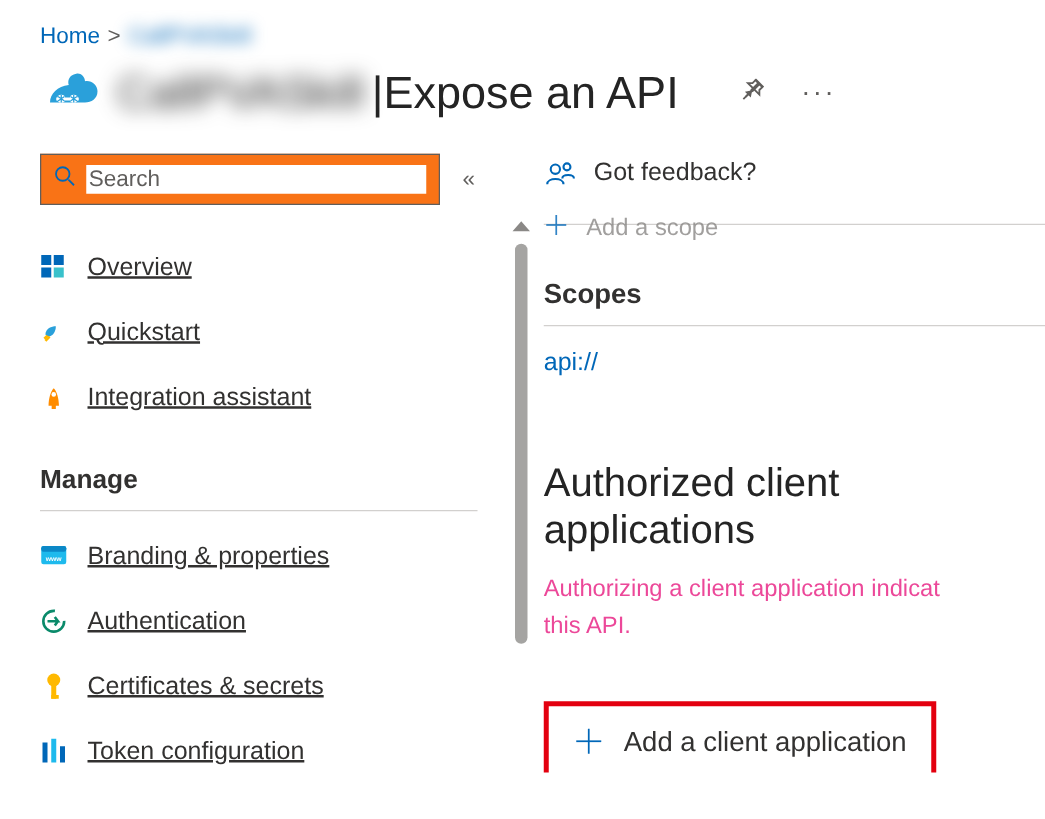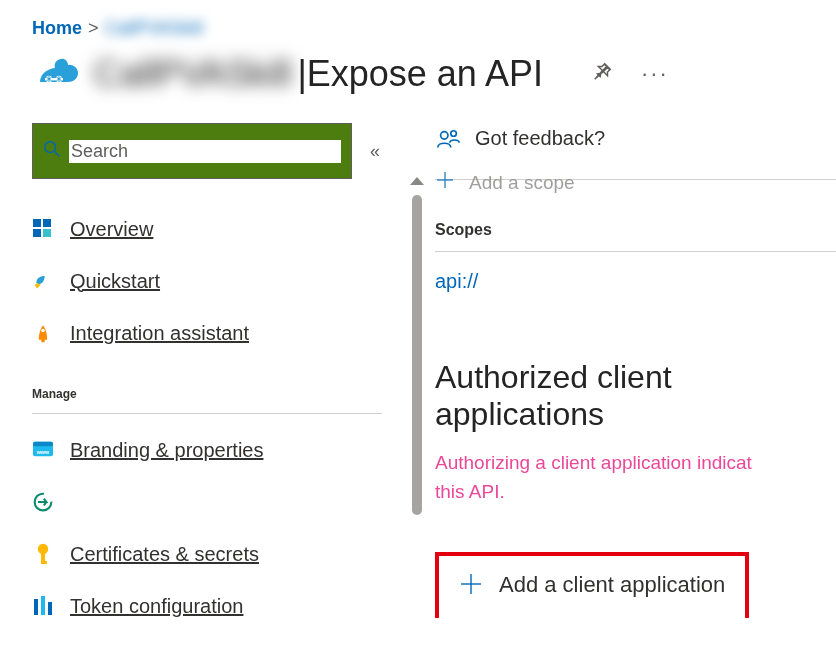--- a/index.html
+++ b/index.html
@@ -15,21 +15,21 @@
   }
   a { text-decoration: none; }
 
   .breadcrumb {
     padding: 18px 32px 0 32px;
     font-size: 18px;
     display: flex;
     align-items: center;
     gap: 6px;
   }
-  .breadcrumb .home { color: #0067b8; font-weight: bold; }
+  .breadcrumb .home { color: #0067b8; }
   .breadcrumb .chev { color: #605e5c; }
   .breadcrumb .blur-text {
     color: #0067b8;
     filter: blur(6px);
     user-select: none;
   }
 
   .title-row {
     display: flex;
     align-items: center;
@@ -74,28 +74,28 @@
     position: relative;
   }
   .search-row {
     display: flex;
     align-items: center;
     gap: 18px;
   }
   .search-box {
     flex: 0 0 320px;
     border: 1px solid #605e5c;
-    height: 56px;
+    height: 41px;
     display: flex;
     align-items: center;
     padding: 0 10px;
     gap: 8px;
     font-size: 18px;
     color: #605e5c;
-    background: #4d7c0f;
+    background: #f97316;
   }
   .search-box input {
     border: none;
     outline: none;
     font-size: 18px;
     width: 100%;
     color: #323130;
   }
   .search-box input::placeholder { color: #605e5c; }
   .collapse-btn {
@@ -116,21 +116,21 @@
     height: 52px;
     cursor: pointer;
     color: #323130;
     text-decoration: underline;
   }
   .nav-item .icon { width: 22px; display: flex; justify-content: center; }
   .section-header {
     font-weight: 600;
     margin-top: 28px;
     margin-bottom: 8px;
-    font-size: 12px;
+    font-size: 21px;
   }
   .divider {
     border-top: 1px solid #d2d0ce;
     width: 350px;
     margin: 4px 0 10px 0;
   }
 
   
   .fake-scrollbar {
     position: absolute;
@@ -184,21 +184,21 @@
     align-items: center;
     gap: 14px;
     font-size: 19px;
     color: #8a8886;
     margin-top: -10px;
     opacity: 0.8;
   }
   .scopes-header {
     font-weight: 600;
     margin-top: 26px;
-    font-size: 16px;
+    font-size: 22px;
   }
   .scopes-divider {
     border-top: 1px solid #d2d0ce;
     width: 100%;
     margin-top: 12px;
   }
   .scope-link {
     color: #0067b8;
     font-size: 20px;
     margin-top: 18px;
@@ -329,20 +329,21 @@
         </span>
         <span>Branding &amp; properties</span>
       </div>
       <div class="nav-item">
         <span class="icon">
           <svg width="20" height="20" viewBox="0 0 24 24">
             <circle cx="12" cy="12" r="10" fill="none" stroke="#0a8a6a" stroke-width="2.5" stroke-dasharray="48 14"></circle>
             <path d="M6 12 L16 12 L13 8 M16 12 L13 16" fill="none" stroke="#0a8a6a" stroke-width="2.5"></path>
           </svg>
         </span>
+        <span>Authentication</span>
       </div>
       <div class="nav-item">
         <span class="icon">
           <svg width="18" height="22" viewBox="0 0 18 22">
             <circle cx="9" cy="6" r="5.2" fill="#ffb900"></circle>
             <rect x="7" y="10" width="4" height="11" fill="#ffb900"></rect>
             <rect x="7" y="18" width="6" height="3" fill="#ffb900"></rect>
           </svg>
         </span>
         <span>Certificates &amp; secrets</span>

